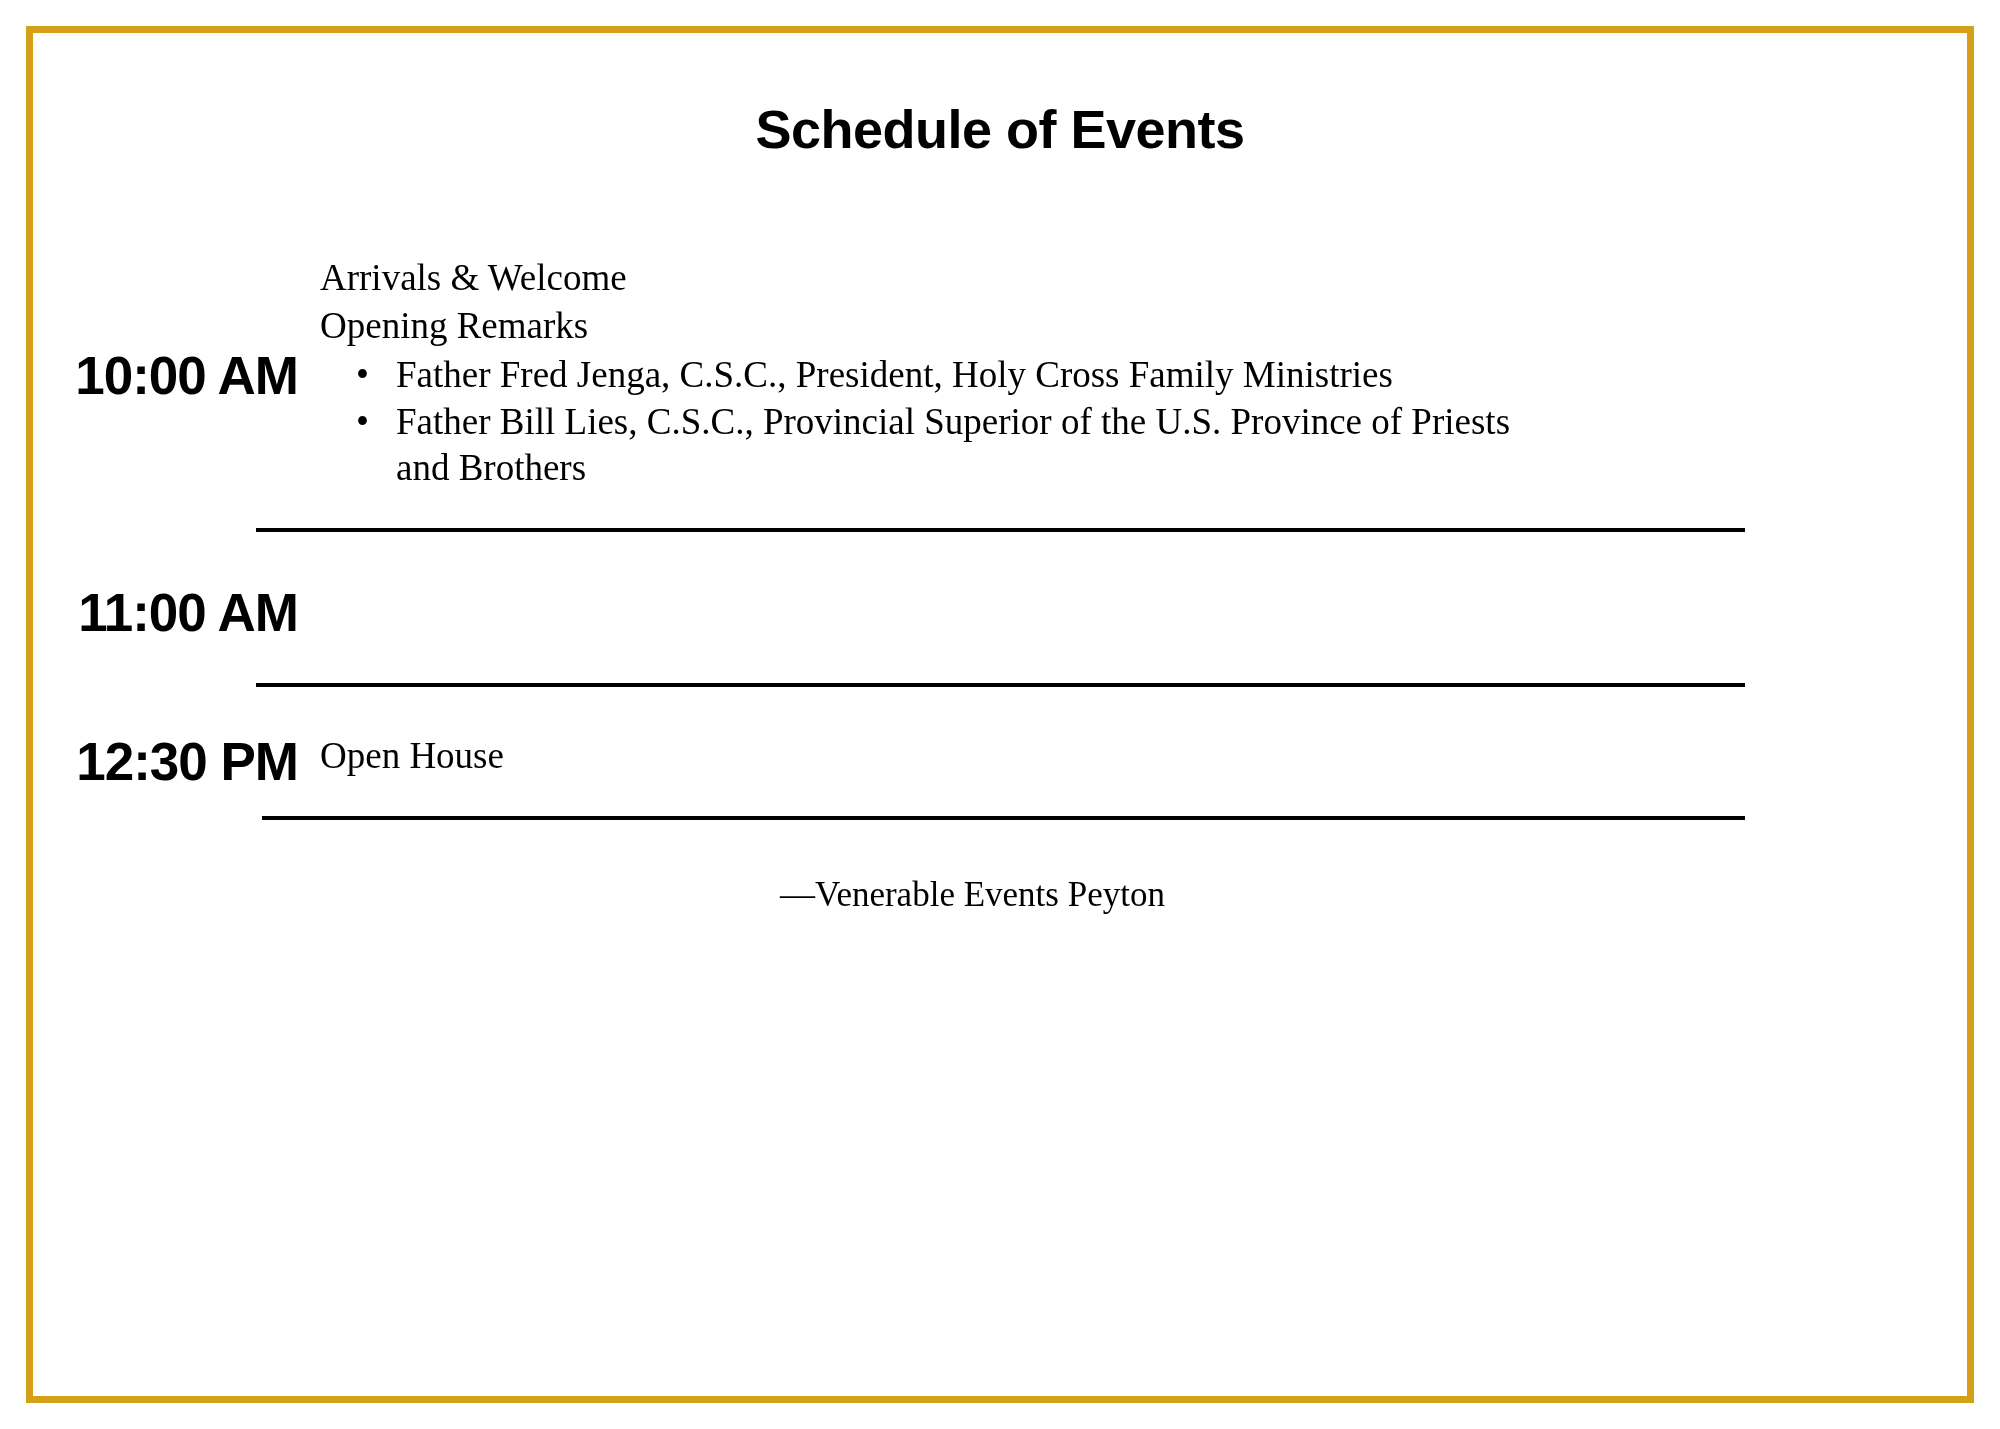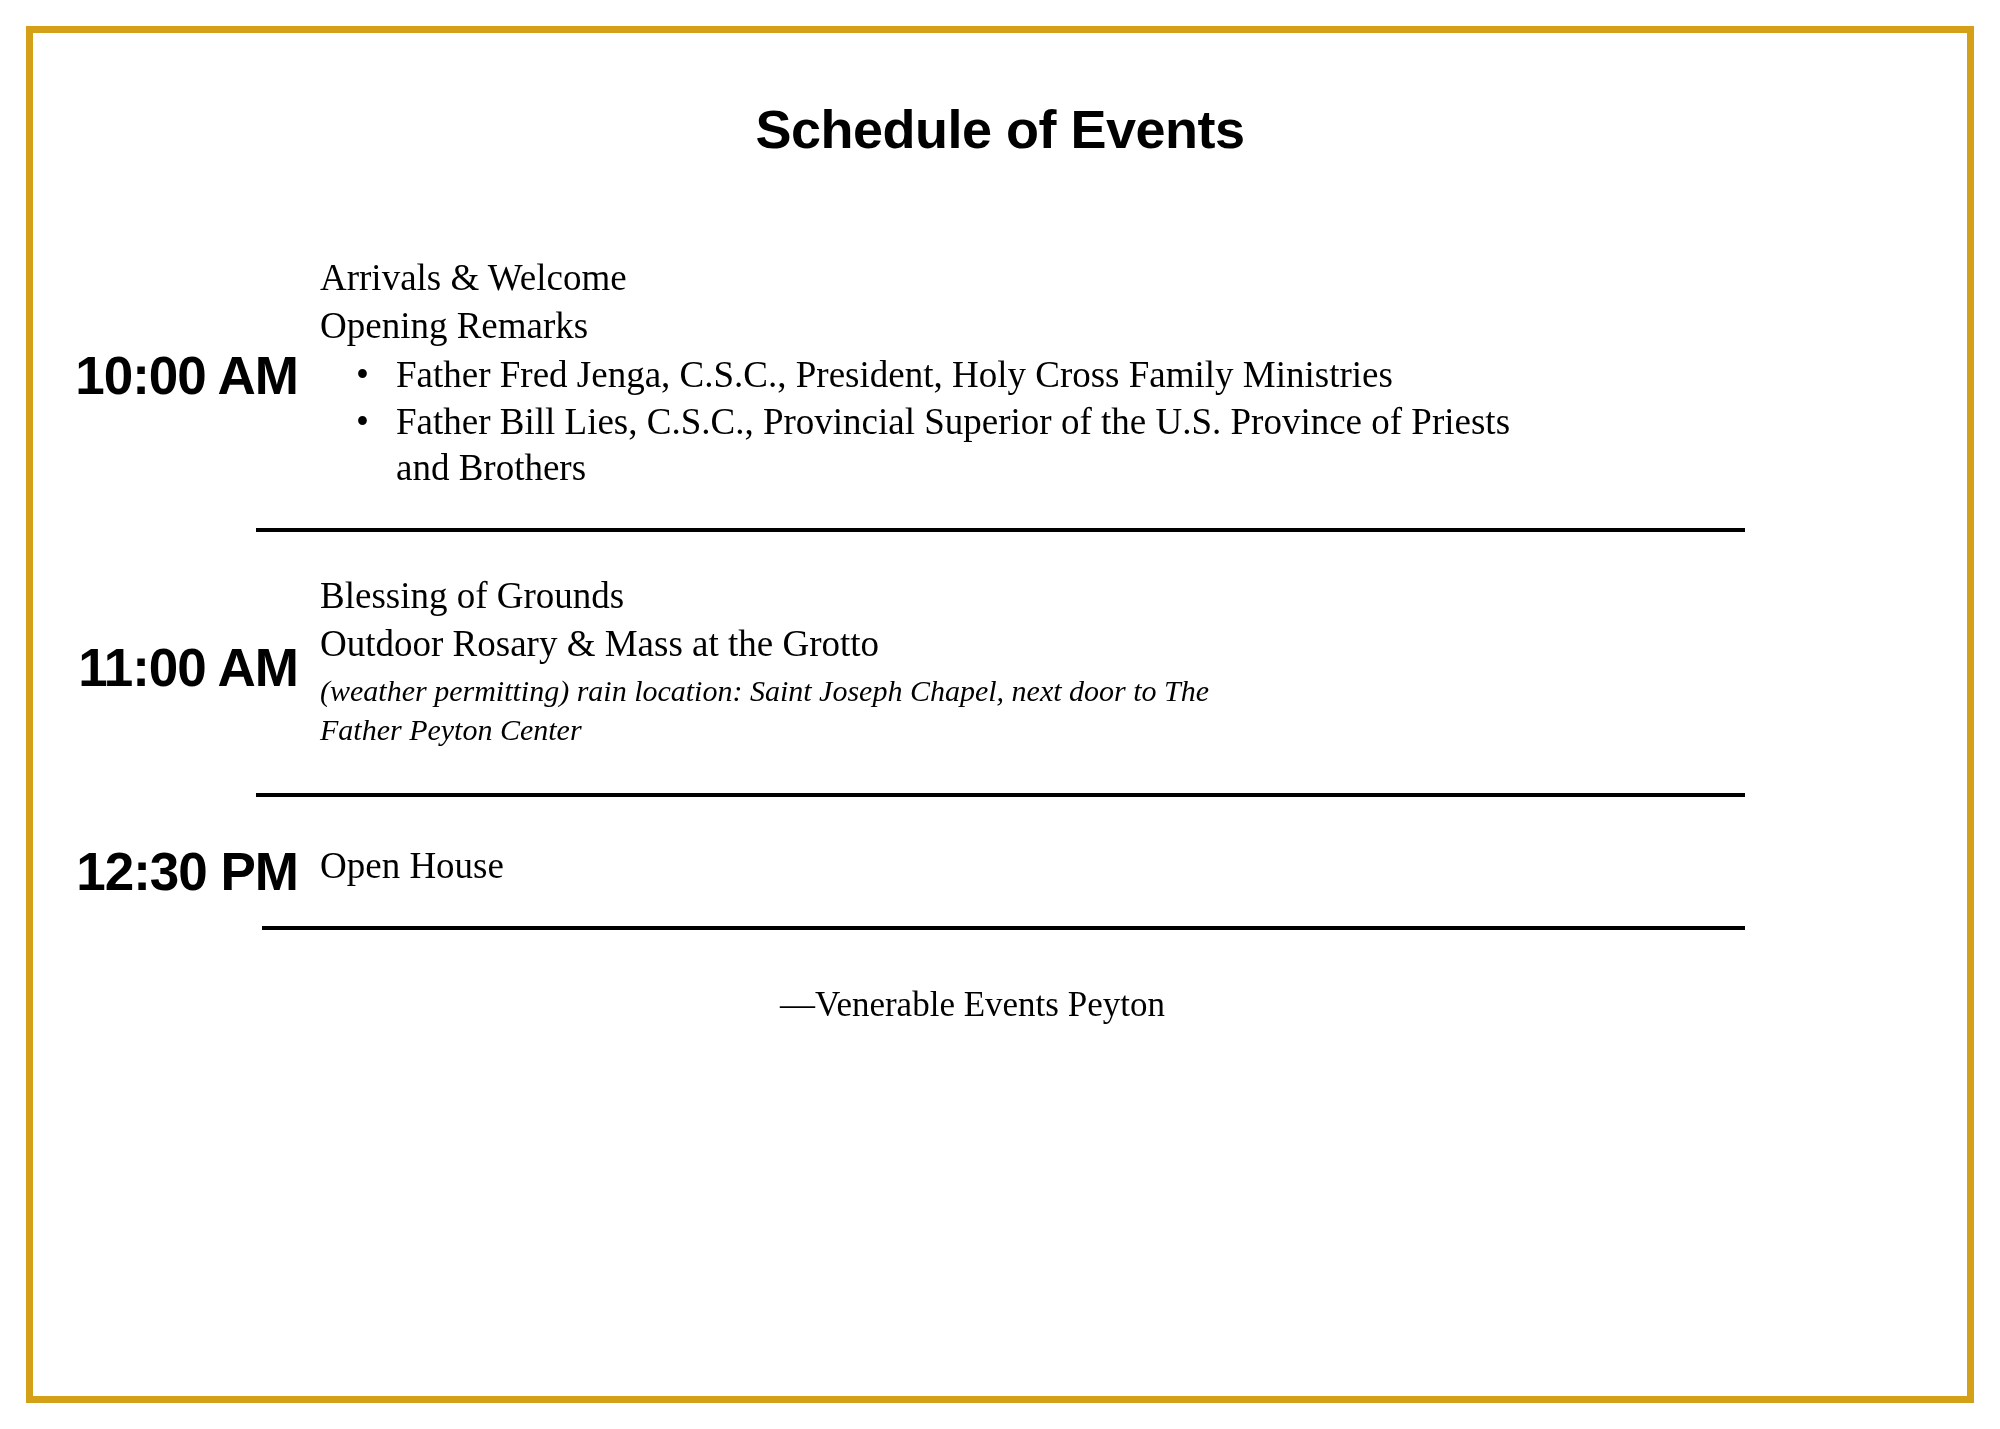--- a/index.html
+++ b/index.html
@@ -199,25 +199,20 @@
               <span>Father Bill Lies, C.S.C., Provincial Superior of the U.S. Province of Priests and Brothers</span>
             </li>
           </ul>
         </div>
       </div>
 
       <div class="divider div-1"></div>
 
       <div class="block block-2">
         <div class="time-col">11:00 AM</div>
-        <div class="desc-col">
-          <div class="desc-line">Blessing of Grounds</div>
-          <div class="desc-line">Outdoor Rosary &amp; Mass at the Grotto</div>
-          <div class="note">(weather permitting) rain location: Saint Joseph Chapel, next door to The Father Peyton Center</div>
-        </div>
       </div>
 
       <div class="divider div-2"></div>
 
       <div class="block block-3">
         <div class="time-col">12:30 PM</div>
         <div class="desc-col">
           <div class="desc-line">Open House</div>
         </div>
       </div>

